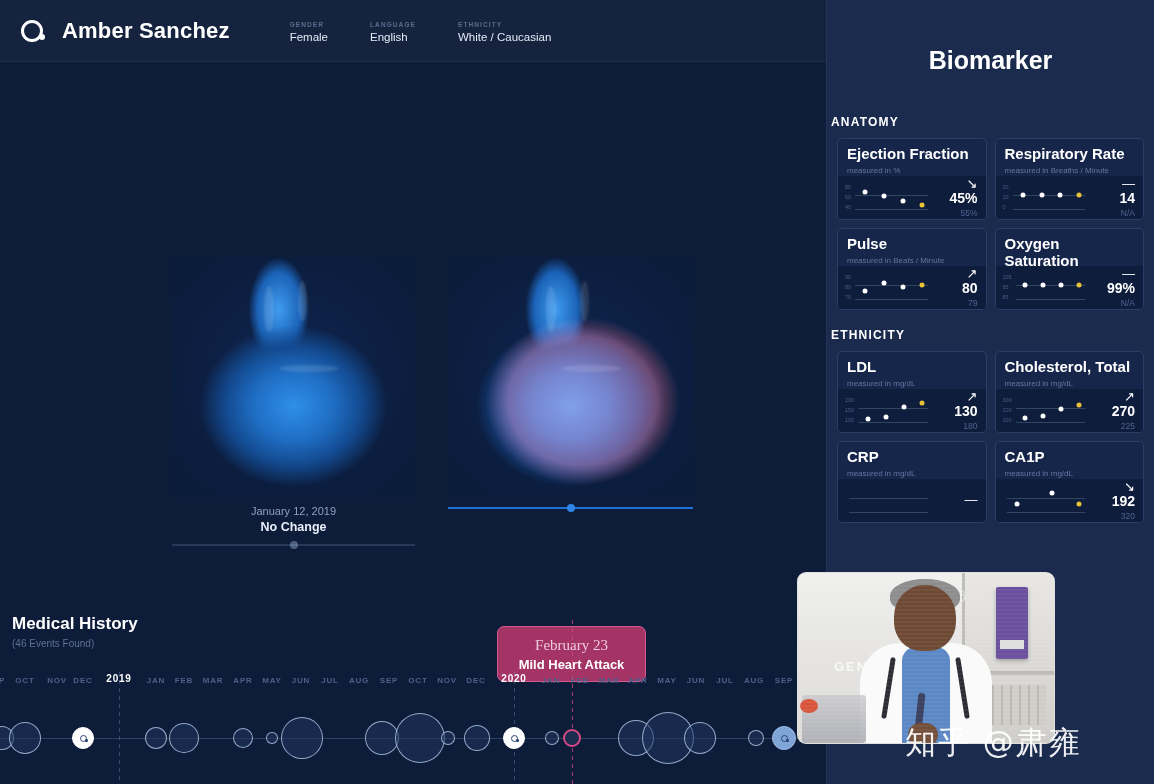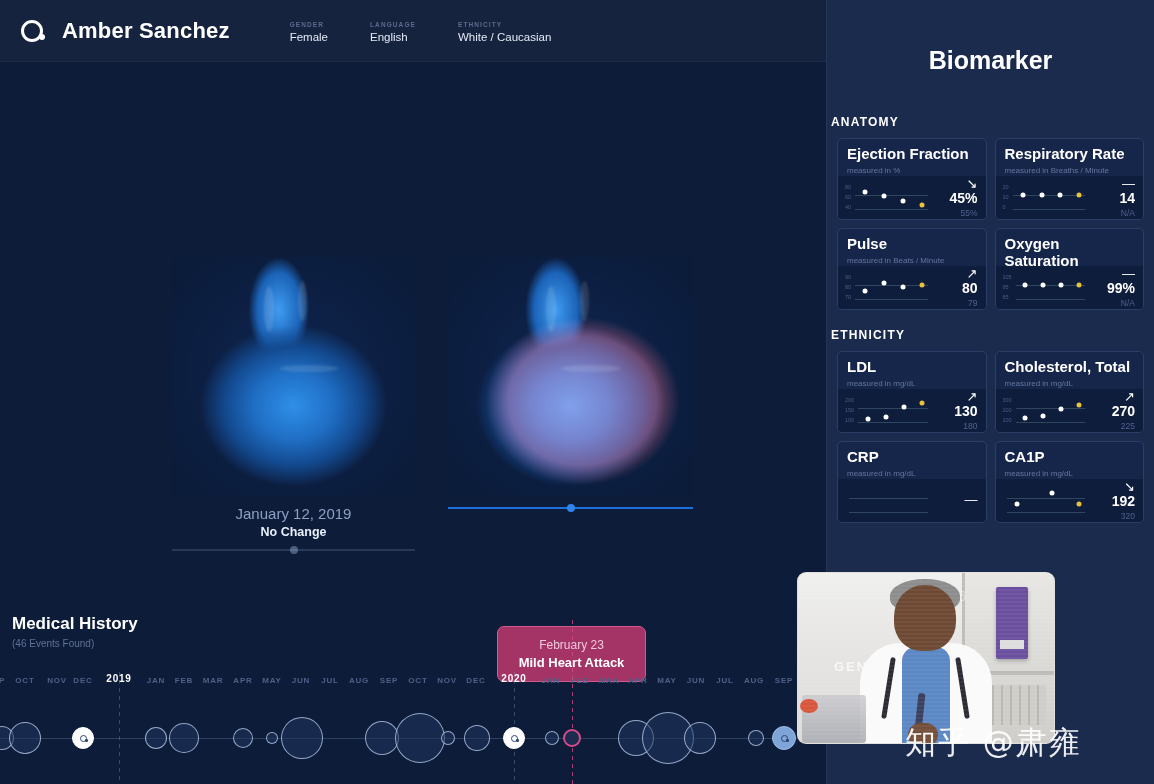--- a/index.html
+++ b/index.html
@@ -42,40 +42,40 @@
   }
   .scan-img.diseased::before{
     content:""; position:absolute; inset:0;
     background:
       radial-gradient(ellipse 52% 46% at 55% 60%, rgba(180,70,80,.55) 58%, rgba(160,55,70,.0) 76%),
       radial-gradient(ellipse 44% 40% at 48% 60%, rgba(40,120,220,.0) 60%, rgba(0,0,0,0) 61%);
     mix-blend-mode:screen;
   }
   .vein { position:absolute; background:rgba(255,255,255,.12); border-radius:50%; filter:blur(1px); }
   .scan-caption { text-align:center; margin-top:8px; }
-  .scan-date { font-size:15px; color:#8da0c4; margin-bottom:3px; }
+  .scan-date { font-size:11px; color:#8da0c4; margin-bottom:3px; }
   .scan-change { font-size:12.5px; font-weight:bold; color:#e8eefa; }
   .scan-change.active { color:#2f7fe0; }
   .scan-bar { margin-top:10px; height:2px; width:100%; background:rgba(140,165,205,.22); position:relative; }
   .scan-bar.active { background:#1e6fd9; }
   .scan-bar .knob { position:absolute; left:50%; top:-3px; margin-left:-4px; width:8px; height:8px; border-radius:50%; background:rgba(150,175,215,.45); }
   .scan-bar.active .knob { background:#2f86e8; }
 
   
   #history-head { position:absolute; left:12px; top:552px; }
   #history-title { color:#fff; font-size:17px; font-weight:bold; }
   #history-count { color:#5e7096; font-size:10px; margin-top:4px; }
 
   
   #event-card {
     position:absolute; left:497px; top:626px; width:149px; height:56px;
     background:#a43466; border:1px solid #d05c8e; border-radius:7px;
     display:flex; flex-direction:column; align-items:center; justify-content:center;
   }
-  #event-date { color:#f0c8dc; font-size:12px; margin-bottom:3px; }
+  #event-date { color:#f0c8dc; font-size:15px; margin-bottom:3px;font-family:Liberation Serif, serif; }
   #event-title { color:#fff; font-size:13px; font-weight:bold; }
 
   
   #timeline { position:absolute; left:0; top:672px; width:826px; height:112px; }
   #months { position:absolute; left:0; top:4px; width:826px; height:18px; }
   .month {
     position:absolute; top:0; font-size:8px; letter-spacing:.8px;
     color:#4e608a; font-weight:bold; transform:translateX(-50%); white-space:nowrap;
   }
   .month.year { color:#fff; font-size:10px; top:-3px; font-weight:bold; }

